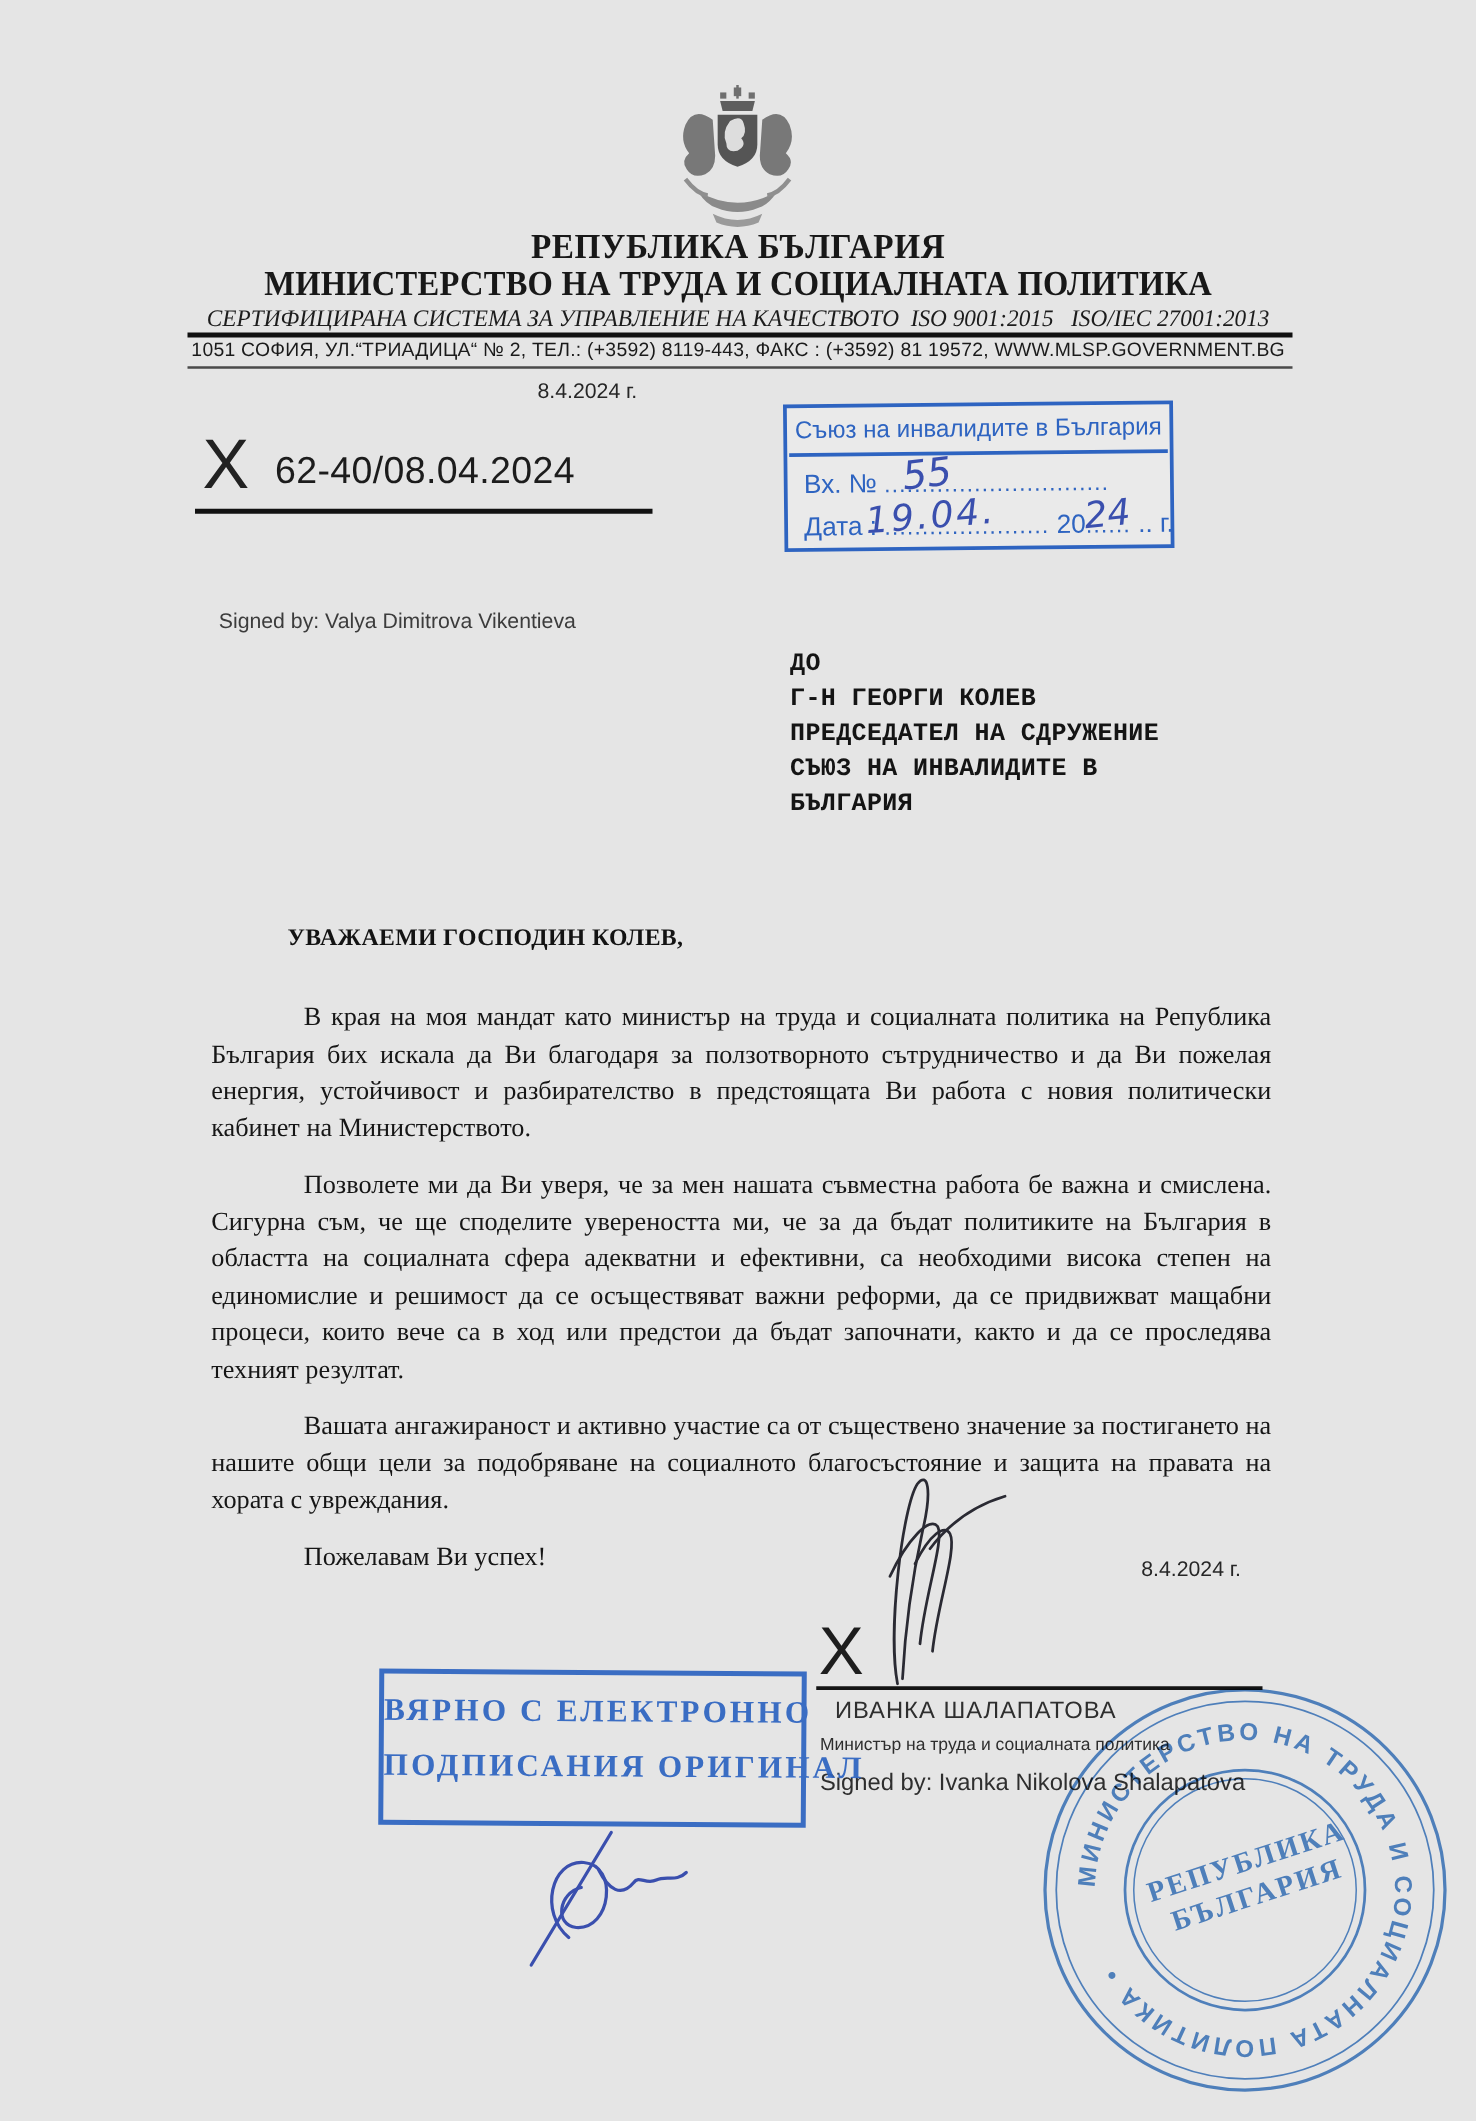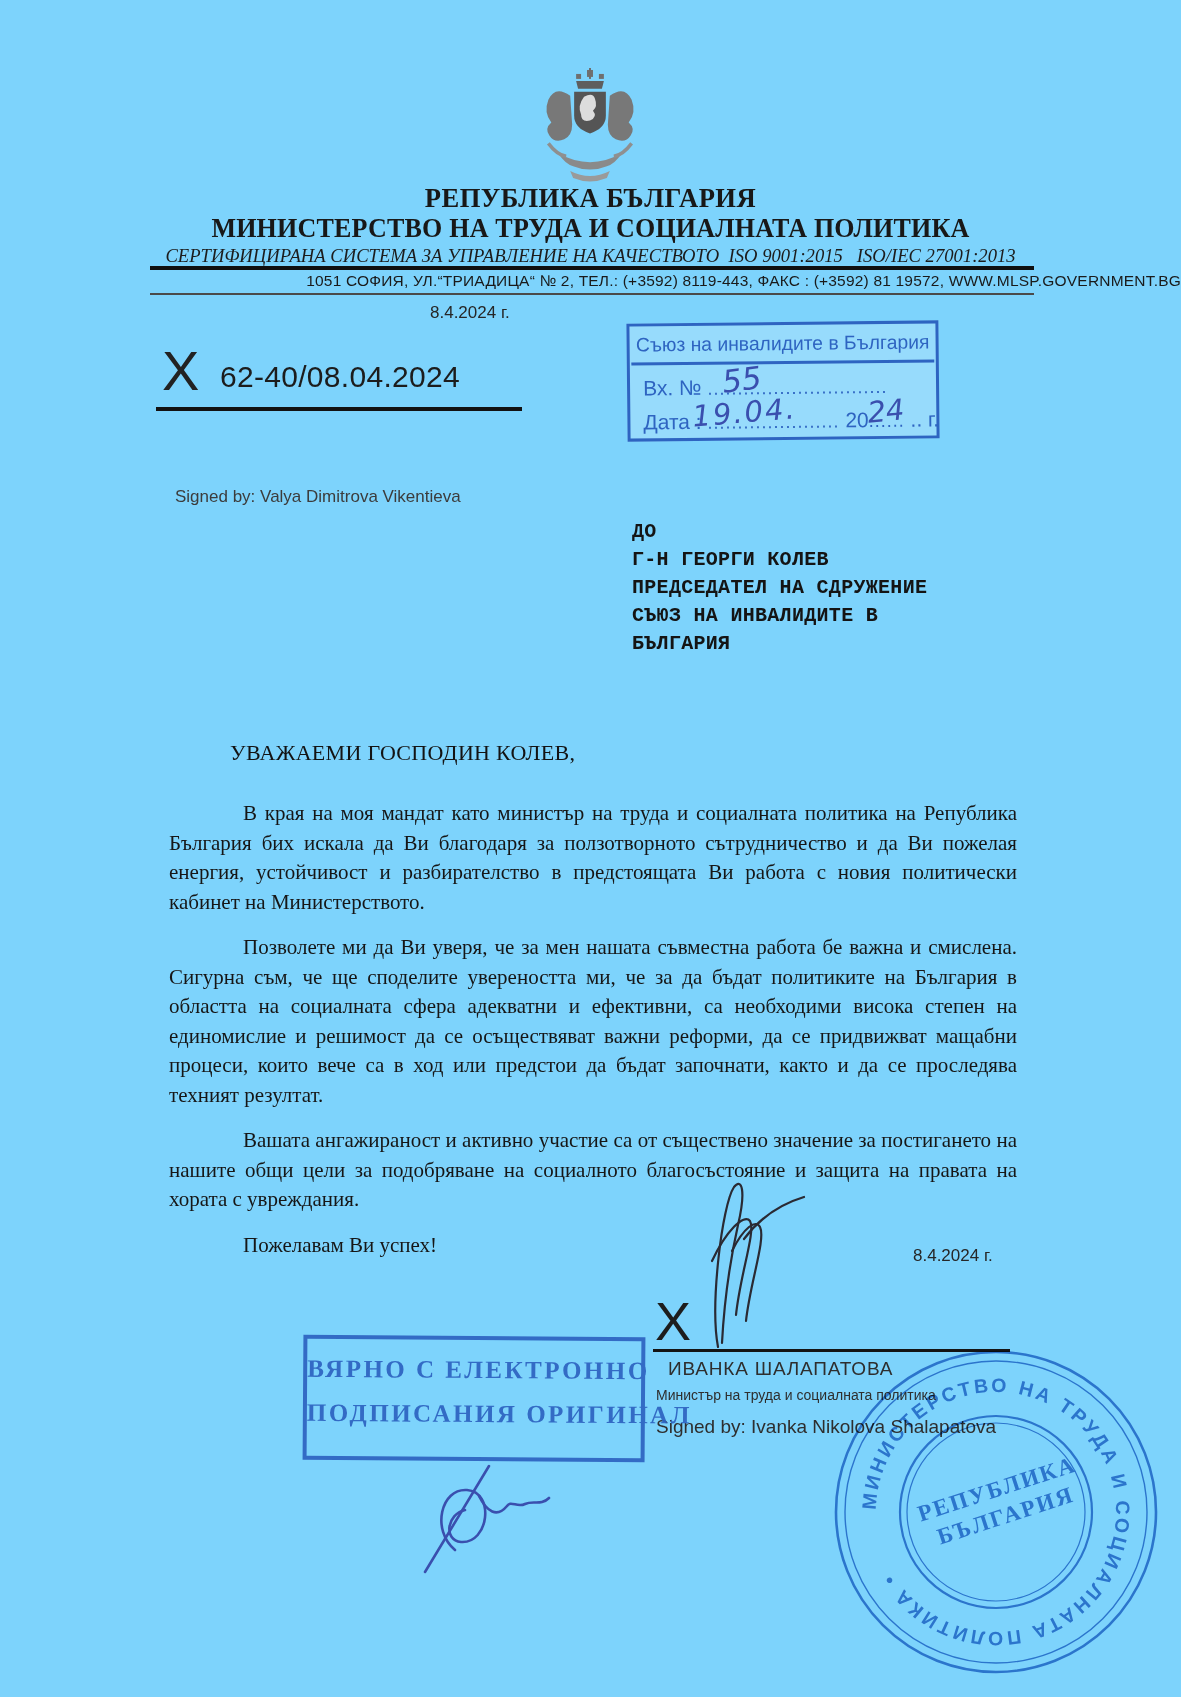--- a/index.html
+++ b/index.html
@@ -1,34 +1,34 @@
 <!DOCTYPE html>
 <html lang="bg"><head>
 <meta charset="utf-8">
 <style>
   html,body{margin:0;padding:0;background:#ffffff;}
   .page{
     position:relative;width:1181px;height:1697px;margin:0;
-    background:#7dd3fc;overflow:hidden;
+    background:#e5e5e5;overflow:hidden;
     font-family:"Liberation Sans",sans-serif;color:#1d1d1b;
   }
   .abs{position:absolute;}
   
   .emblem{left:527px;top:68px;width:126px;height:114px;}
   .h-republic{left:0;top:182px;width:100%;text-align:center;
     font-family:"Liberation Serif",serif;font-weight:700;font-size:28px;
     transform:scaleX(.95);letter-spacing:.5px;color:#181818;}
   .h-ministry{left:0;top:212px;width:100%;text-align:center;
     font-family:"Liberation Serif",serif;font-weight:700;font-size:28px;
     transform:scaleX(.93);letter-spacing:.2px;color:#181818;}
   .h-cert{left:0;top:245px;width:100%;text-align:center;
     font-family:"Liberation Serif",serif;font-style:italic;font-size:19px;
     white-space:pre;color:#1c1c1c;transform:scaleX(.98);}
   .rule1{left:150px;top:266px;width:884px;height:4px;background:#101010;}
-  .h-addr{left:0;top:272px;width:100%;text-align:right;
+  .h-addr{left:0;top:272px;width:100%;text-align:center;
     font-size:15.5px;letter-spacing:.2px;color:#1a1a1a;}
   .rule2{left:150px;top:293px;width:884px;height:2px;background:#4a4a4a;}
   
   .ref-date{left:430px;top:303px;font-size:17px;color:#262626;}
   .ref-x{left:162px;top:338px;font-size:56px;font-weight:400;color:#222;}
   .ref-num{left:220px;top:360px;font-size:30px;color:#1c1c1c;letter-spacing:.3px;}
   .ref-line{left:156px;top:407px;width:366px;height:3.5px;background:#121212;}
   .ref-signed{left:175px;top:487px;font-size:17px;color:#3c3c3c;}
   
   .in-stamp{left:627px;top:322px;width:306px;height:112px;
@@ -42,21 +42,21 @@
   .in-dots{font-size:18px;letter-spacing:1px;}
   .hand{font-family:"DejaVu Sans",sans-serif;font-style:italic;color:#3a4fae;}
   .in-val-no{position:absolute;left:92px;top:36px;font-size:31px;transform:rotate(-6deg);}
   .in-val-date{position:absolute;left:62px;top:70px;font-size:29px;transform:rotate(-4deg);letter-spacing:2px;}
   .in-val-year{position:absolute;left:237px;top:70px;font-size:29px;transform:rotate(-5deg);}
   
   .recipient{left:632px;top:518px;font-family:Liberation Mono, monospace;
     font-weight:700;font-size:20px;line-height:28px;color:#141414;letter-spacing:.3px;}
   
   .salutation{left:230px;top:740px;font-family:"Liberation Serif",serif;
-    font-weight:400;font-size:22px;color:#131313;letter-spacing:.3px;}
+    font-weight:700;font-size:19px;color:#131313;letter-spacing:.3px;}
   .body-text{left:153px;top:783px;width:880px;
     font-family:"Liberation Serif",serif;font-size:21px;line-height:29.5px;
     text-align:justify;color:#161616;}
   .body-text p{margin:16px;text-indent:74px;}
   
   .sig-date{left:913px;top:1246px;font-size:17px;color:#262626;}
   .sig-x{left:655px;top:1290px;font-size:54px;font-weight:400;color:#1d1d1d;}
   .sig-scribble{left:688px;top:1165px;width:120px;height:190px;}
   .sig-line{left:653px;top:1349px;width:357px;height:3px;background:#141414;}
   .sig-name{left:656px;top:1358px;font-size:19px;color:#2e2e2e;letter-spacing:.8px;margin-left:12px;}

